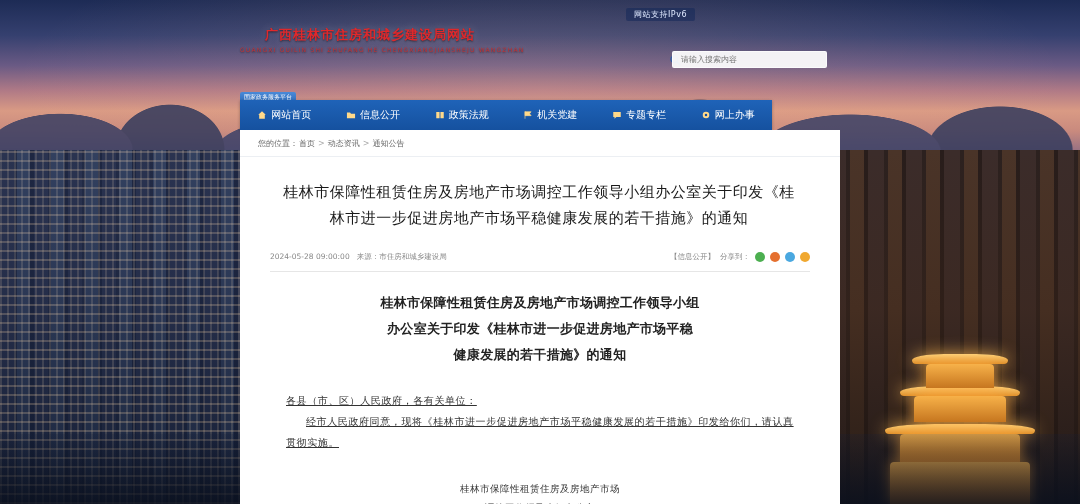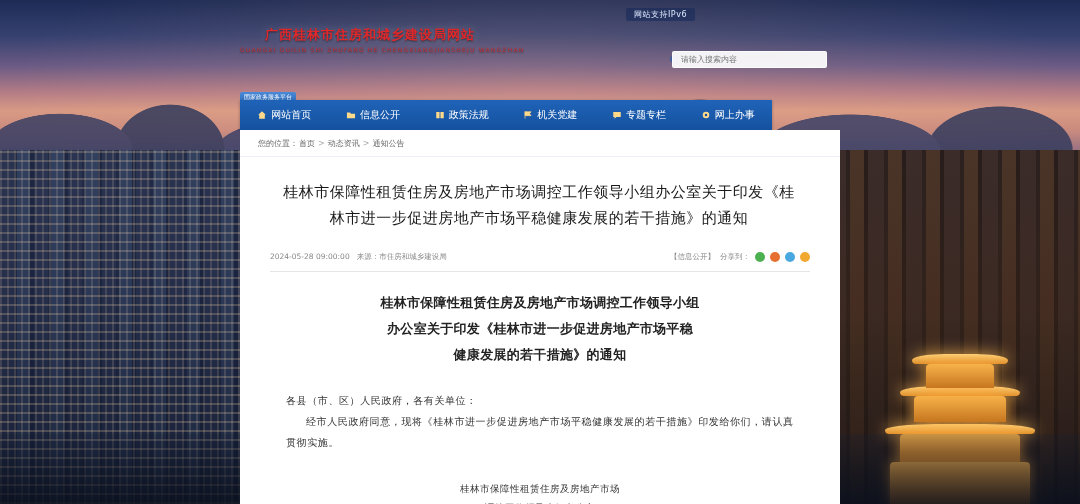--- a/index.html
+++ b/index.html
@@ -331,21 +331,21 @@
   }
 
   .body-text {
     margin: 22px 46px 0 46px;
     font-family: "DejaVu Serif", "Liberation Serif", serif;
     font-size: 10px;
     color: #333;
     line-height: 2.1;
     letter-spacing: .6px;
   }
-  .body-text p { margin: 0; }
+  .body-text p { margin: 0; text-decoration: underline; }
   .body-text p.indent { text-indent: 2em; }
 
   .signature {
     margin: 26px 46px 0 46px;
     font-family: "DejaVu Serif", "Liberation Serif", serif;
     font-size: 9.5px;
     color: #333;
     line-height: 2.0;
     text-align: center;
     letter-spacing: .5px;

